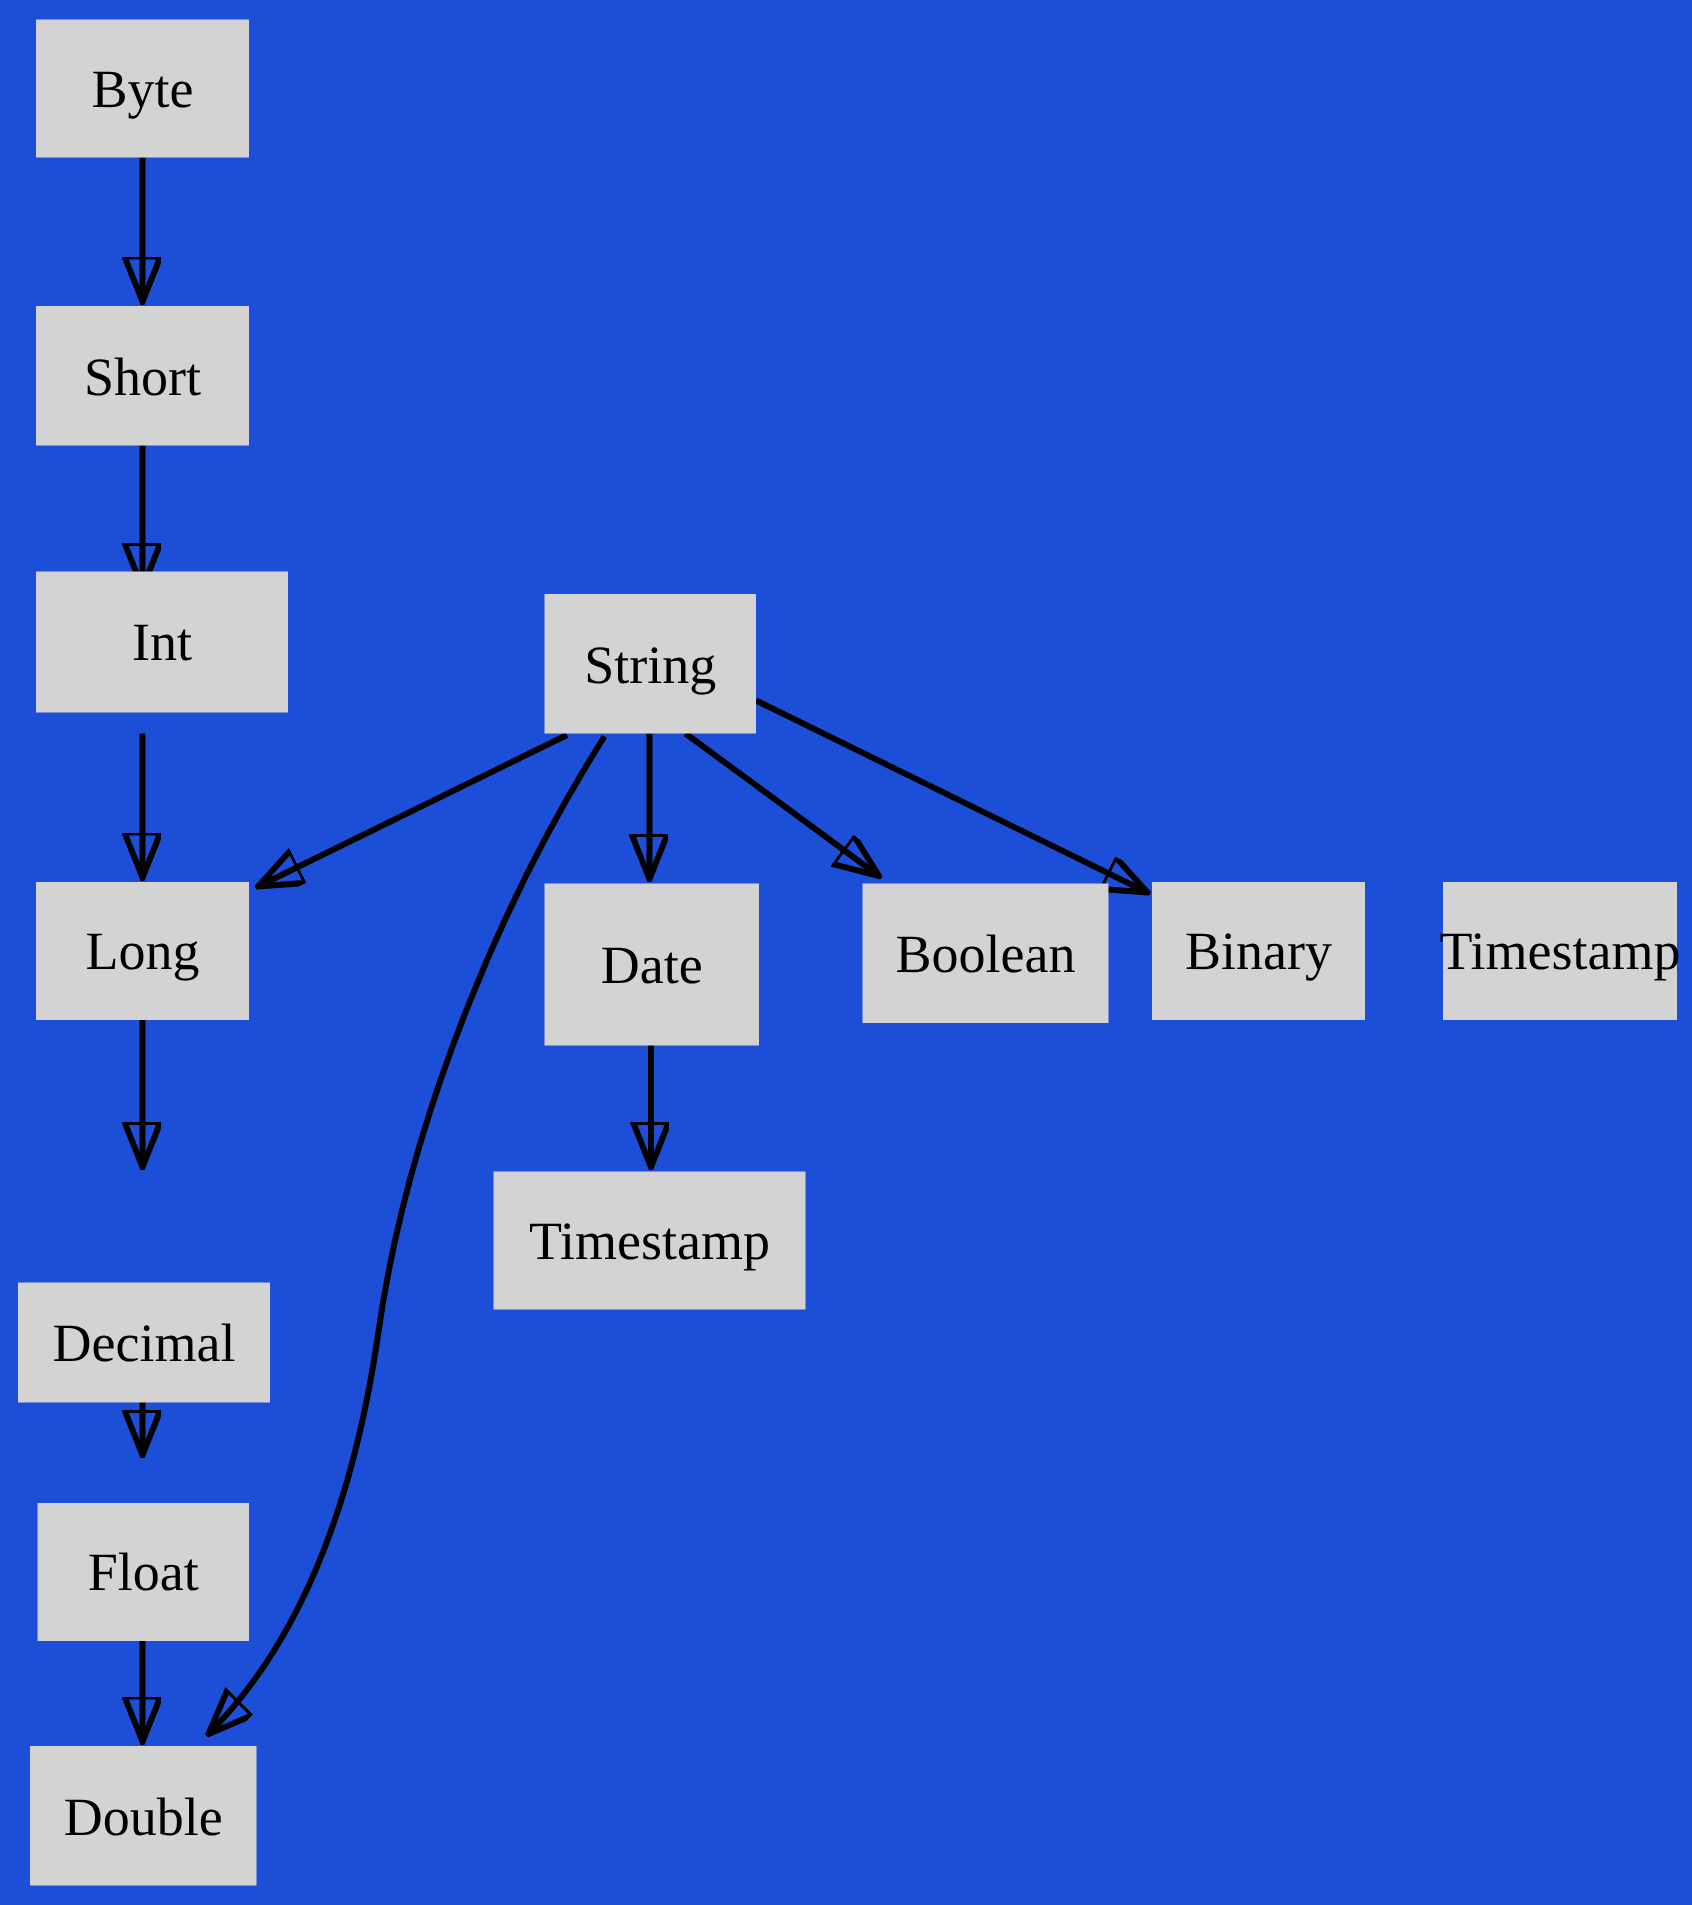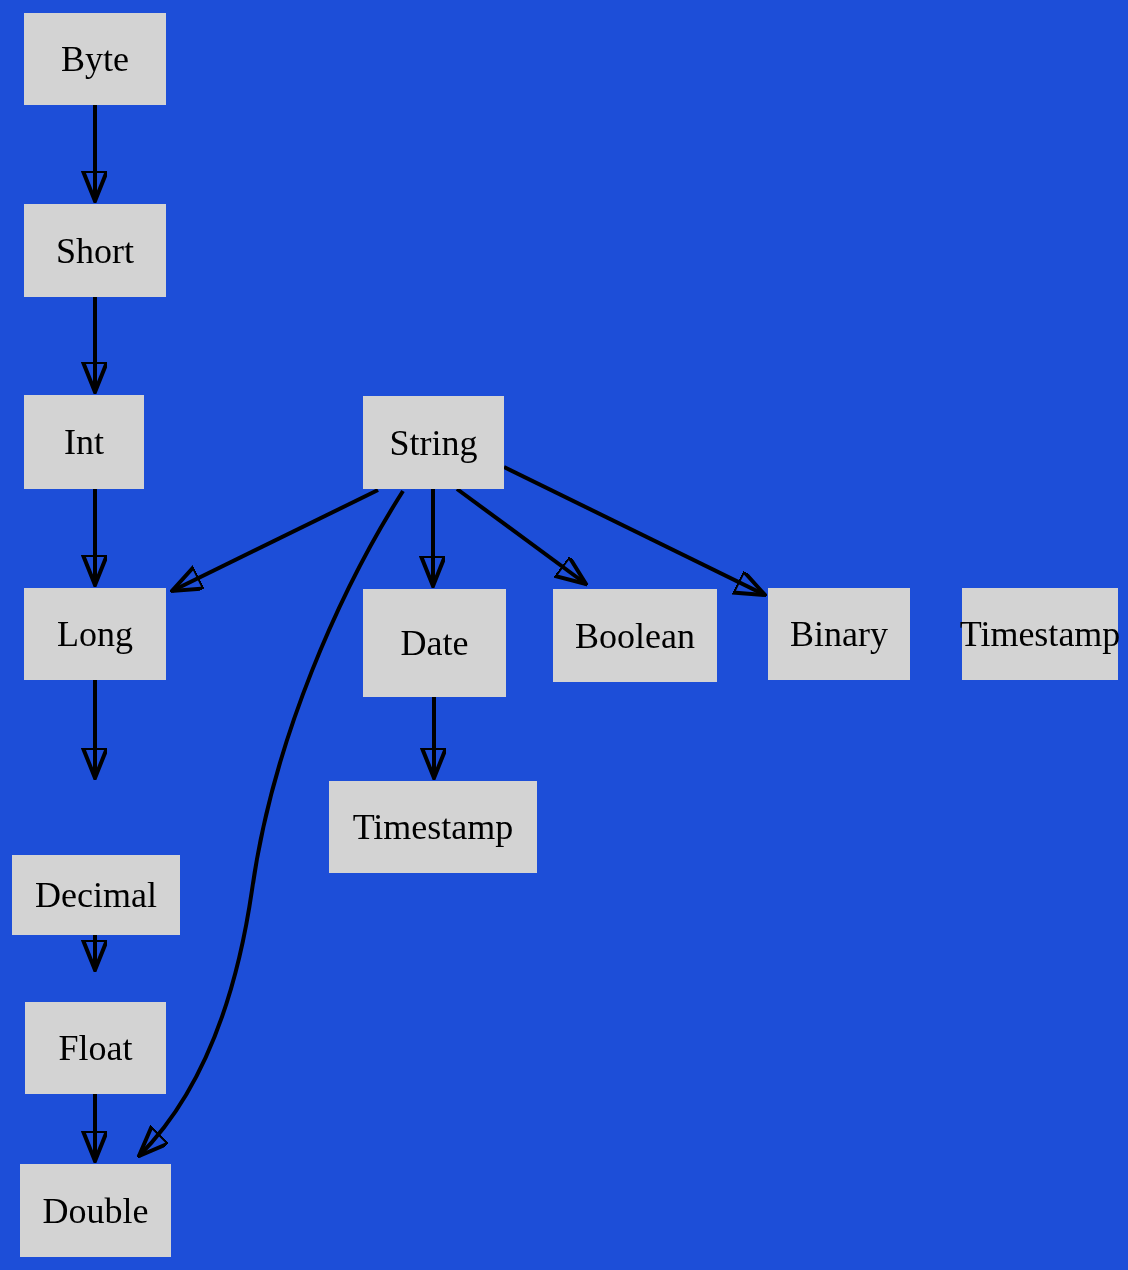--- a/index.html
+++ b/index.html
@@ -62,21 +62,21 @@
     <path d="M403,491 C340,590 273,740 252,890 C236,1000 202,1093 139,1156" marker-end="url(#arrow)"></path>
     <path d="M434,681 L434,778" marker-end="url(#arrow)"></path>
   </svg>
 
   <div class="node" style="left:24px;  top:13px;   width:142px; height:92px;">
       <span>Byte</span>
     </div>
   <div class="node" style="left:24px;  top:204px;  width:142px; height:93px;">
       <span>Short</span>
     </div>
-  <div class="node" style="left:24px;  top:395px;  width:120px; height:94px;">
+  <div class="node" style="left:24px;  top:381px;  width:168px; height:94px;">
       <span>Int</span>
     </div>
   <div class="node" style="left:24px;  top:588px;  width:142px; height:92px;">
       <span>Long</span>
     </div>
   <div class="node" style="left:12px;  top:827px;  width:168px; height:80px;margin-top:28px;">
       <span>Decimal</span>
     </div>
   <div class="node" style="left:25px;  top:1002px;  width:141px; height:92px;">
       <span>Float</span>
@@ -86,21 +86,21 @@
     </div>
   <div class="node" style="left:363px; top:396px;  width:141px; height:93px;">
       <span>String</span>
     </div>
   <div class="node" style="left:363px; top:589px;  width:143px; height:108px;font-family:Liberation Serif, serif;">
       <span>Date</span>
     </div>
   <div class="node" style="left:329px; top:781px;  width:208px; height:92px;">
       <span>Timestamp</span>
     </div>
-  <div class="node" style="left:553px; top:589px;  width:164px; height:93px;text-align:right;">
+  <div class="node" style="left:575px; top:589px;  width:164px; height:93px;text-align:right;">
       <span>Boolean</span>
     </div>
   <div class="node" style="left:768px; top:588px;  width:142px; height:92px;">
       <span>Binary</span>
     </div>
   <div class="node" style="left:962px; top:588px;  width:156px; height:92px;">
       <span>Timestamp</span>
     </div>
 
 </div>

